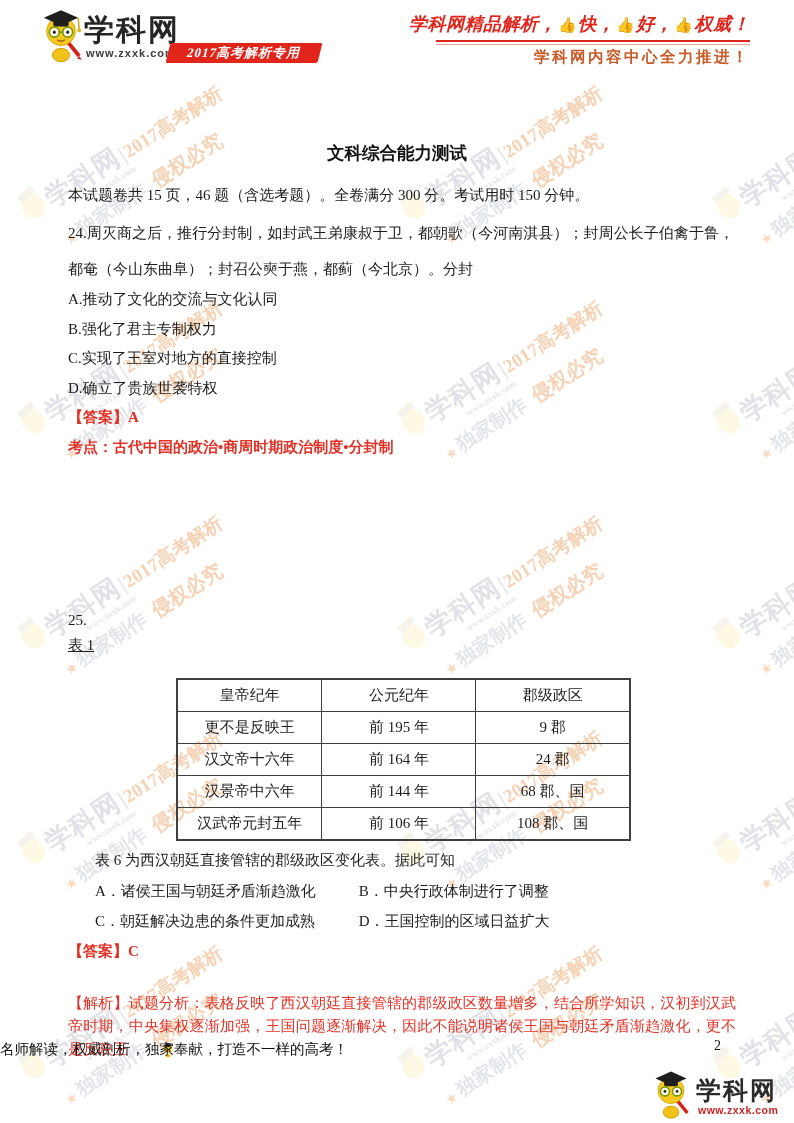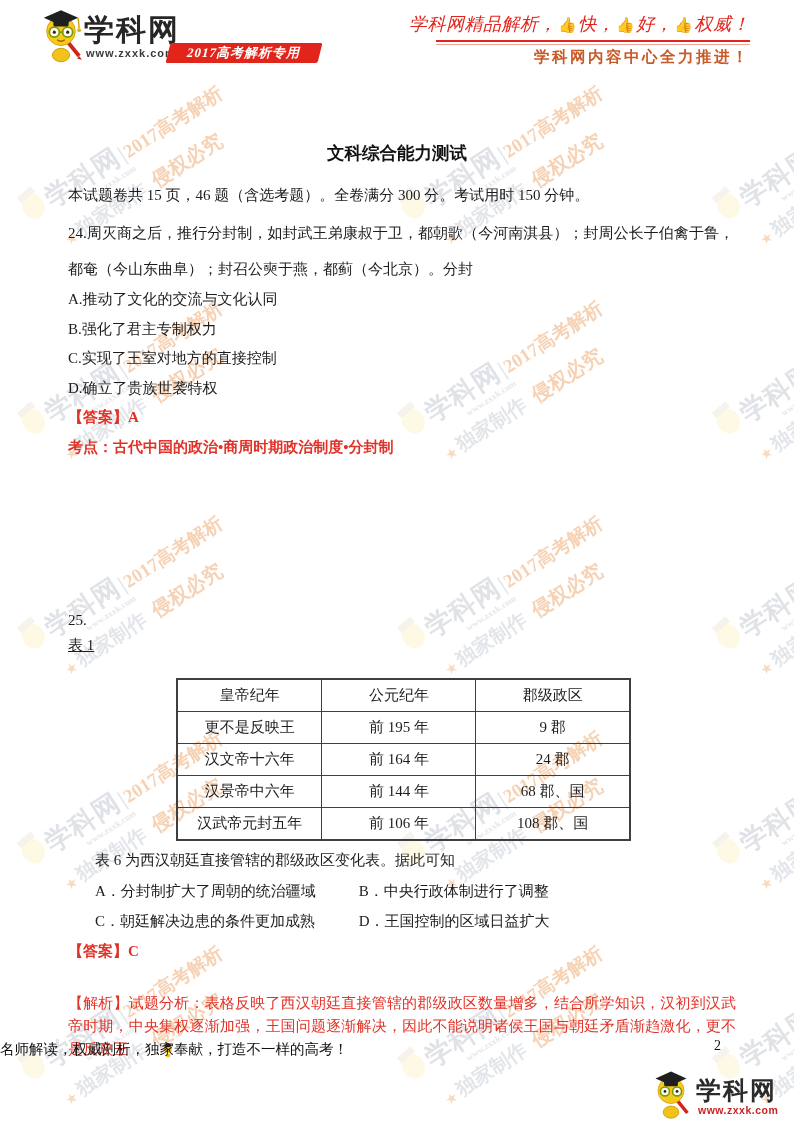--- a/index.html
+++ b/index.html
@@ -33,21 +33,21 @@
   .content{position:absolute;inset:0;z-index:1;}
   
   .brand-text{font-family:"Liberation Sans",sans-serif;font-weight:bold;color:#262626;font-size:30px;letter-spacing:2px;}
   .brand-url{font-family:"Liberation Sans",sans-serif;font-weight:bold;color:#3a3a3a;font-size:11px;letter-spacing:1px;}
   .badge{
     left:168px;top:43px;width:152px;height:20px;background:#e1251b;
     transform:skewX(-14deg);border-radius:2px;
     display:flex;align-items:center;justify-content:center;
   }
   .badge span{color:#fff;font-size:13px;font-weight:bold;letter-spacing:1px;}
-  .slogan1{top:12px;right:44px;font-size:18px;font-weight:normal;font-style:italic;
+  .slogan1{top:12px;right:44px;font-size:18px;font-weight:bold;font-style:italic;
     color:#e0261c;letter-spacing:.5px;margin-left:23px;}
   .thumb{font-style:normal;font-size:15px;color:#e8953a;margin:0 1px;}
   .underline2{top:40px;left:436px;right:44px;height:2px;
     border-top:2px solid #e0261c;border-bottom:1px solid #eda398;}
   .slogan2{top:47px;right:44px;font-size:15.5px;font-weight:bold;color:#c85a28;letter-spacing:2.5px;}
   
   .title{top:100px;left:0;right:0;text-align:center;font-size:19.5px;font-weight:bold;color:#111;}
   .subtitle{top:141px;left:0;right:0;text-align:center;font-size:17.5px;font-weight:bold;color:#111;}
   .bodytext{font-size:15px;color:#1c1c1c;}
   .intro{top:186px;left:68px;right:62px;}
@@ -312,21 +312,21 @@
       <td>汉武帝元封五年</td>
       <td>前 106 年</td>
       <td>108 郡、国</td>
     </tr>
   </tbody>
     </table>
 
   <div class="abs bodytext caption">表 6 为西汉朝廷直接管辖的郡级政区变化表。据此可知</div>
 
   <div class="abs bodytext optrow or1">
-    <span class="o1">A．分封制扩大了周朝的统治疆域</span>
+    <span class="o1">A．诸侯王国与朝廷矛盾渐趋激化</span>
     <span>B．中央行政体制进行了调整</span>
   </div>
   <div class="abs bodytext optrow or2">
     <span class="o1">C．朝廷解决边患的条件更加成熟</span>
     <span>D．王国控制的区域日益扩大</span>
   </div>
 
   <div class="abs bodytext red answer-line ans25">【答案】C</div>
   <div class="abs bodytext red analysis2">【解析】试题分析：表格反映了西汉朝廷直接管辖的郡级政区数量增多，结合所学知识，汉初到汉武帝时期，中央集权逐渐加强，王国问题逐渐解决，因此不能说明诸侯王国与朝廷矛盾渐趋激化，更不是反映王</div>
 

